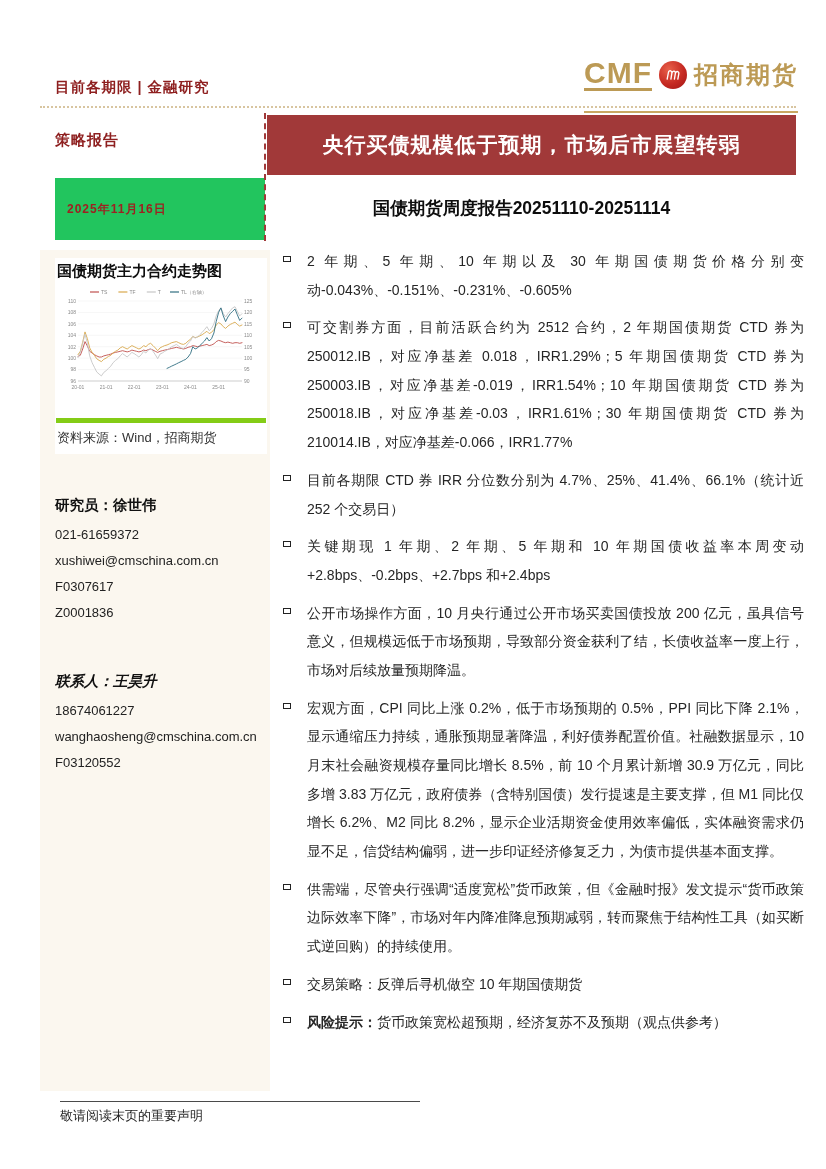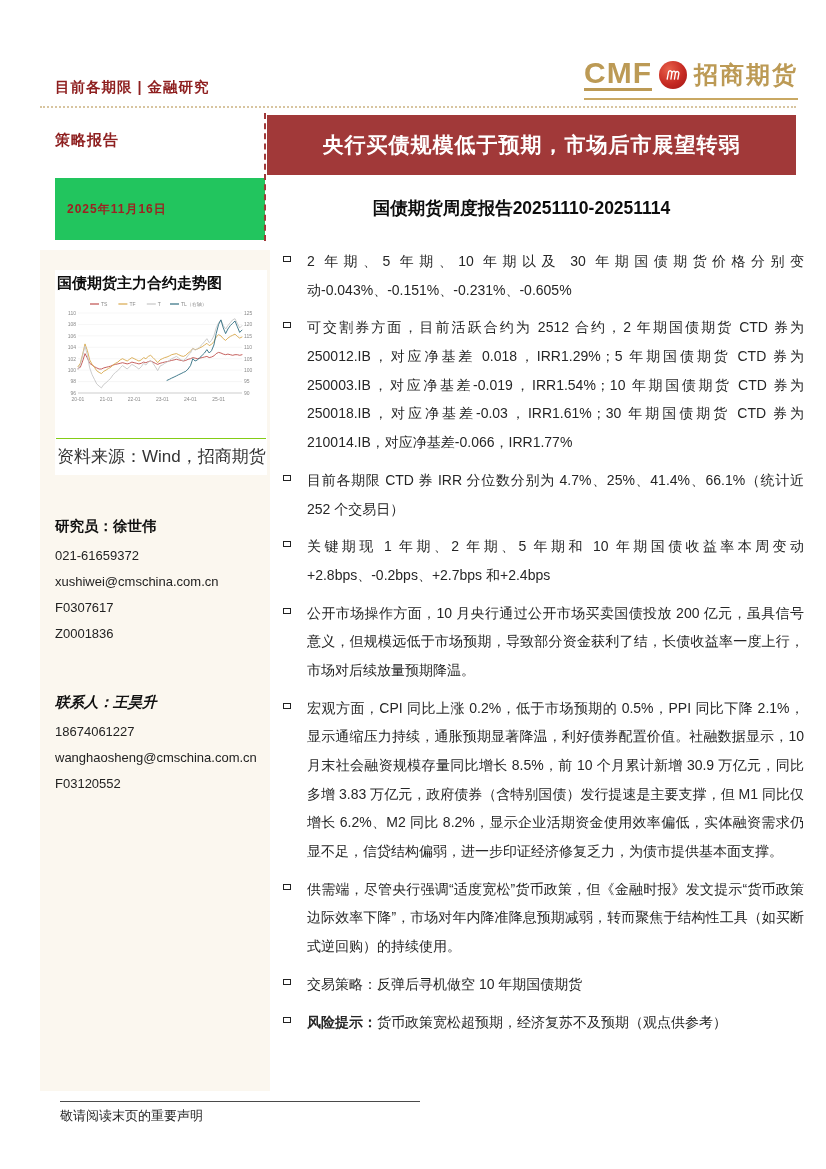--- a/index.html
+++ b/index.html
@@ -14,21 +14,21 @@
     position:absolute; left:55px; top:78px;
     font-size:14.5px; font-weight:bold; color:#8E1F1F; letter-spacing:1px;
   }
   .header-rule {
     position:absolute; left:40px; top:106px; width:756px;
     border-top:2px dotted #D8C5A0;
   }
   .logo {
     position:absolute; right:28px; top:58px;
     display:flex; align-items:center; gap:7px;
-    border-bottom:2px solid #C9A863; padding-bottom:7px;
+    border-bottom:2px solid #C9A863; padding-bottom:20px;
   }
   .logo-cmf {
     font-size:30px; font-weight:bold; color:#BC9A55; line-height:1;
     border-bottom:3px solid #BC9A55; letter-spacing:1px;
   }
   .logo-emblem {
     width:28px; height:28px; border-radius:50%;
     background:radial-gradient(circle at 35% 30%, #E8604A 0%, #C62A22 55%, #9E1414 100%);
     display:flex; align-items:center; justify-content:center;
   }
@@ -48,25 +48,25 @@
   }
   .hero-divider { position:absolute; left:264px; top:113px; height:128px; border-left:2px dashed #A13939; }
   .subtitle {
     position:absolute; left:257px; top:175px; width:529px; height:66px;
     display:flex; align-items:center; justify-content:center;
     font-size:17.5px; font-weight:bold; color:#0d0d0d;
   }
   
   .left-col {
     position:absolute; left:40px; top:250px; width:230px; height:841px;
-    background:#FBF7EF; padding:20px 0 0 15px;
+    background:#FBF7EF; padding:8px 0 0 15px;
   }
   .chart-card { background:#ffffff; width:212px; padding:2px 1px 3px 1px; }
   .chart-title { font-size:15px; font-weight:bold; color:#0d0d0d; margin:2px 0 4px 1px; }
-  .chart-source { font-size:17px; color:#333333; margin-top:13px; border-top:1px solid #84cc16; padding:6px 0 4px 1px; }
+  .chart-source { font-size:13px; color:#333333; margin-top:5px; border-top:5px solid #84cc16; padding:6px 0 4px 1px; }
   .researcher { margin-top:42px; }
   .block-title { font-size:14.5px; font-weight:bold; color:#111111; margin-bottom:12px; }
   .info-line { font-size:13px; color:#222222; margin-bottom:11px; }
   .contact { margin-top:52px; }
   .contact .block-title { font-style:italic; }
   
   .main-col { position:absolute; left:274px; top:247px; width:530px; }
   .bullets { list-style:none; }
   .bullets li {
     position:relative; padding-left:33px; margin-bottom:9px;

